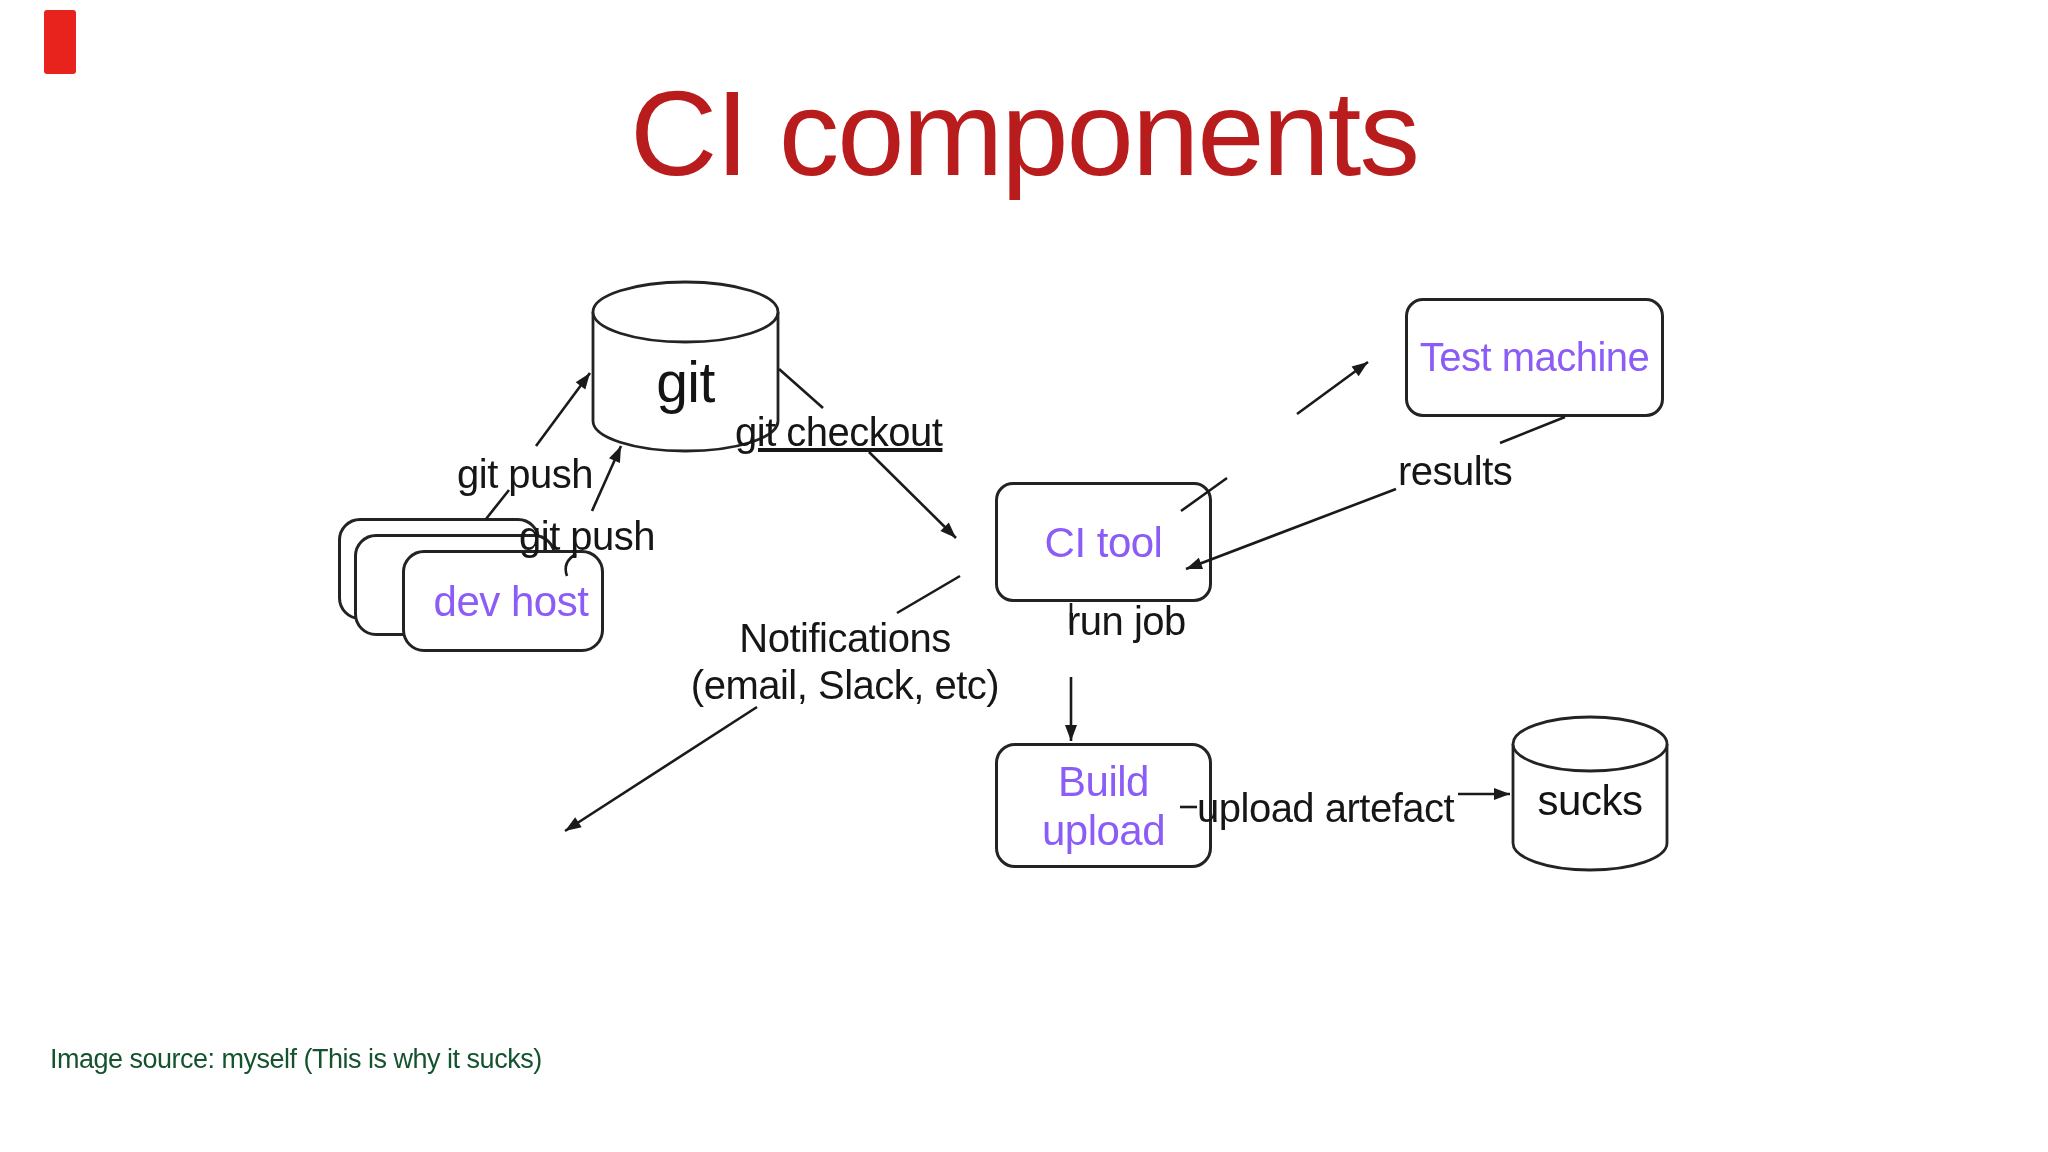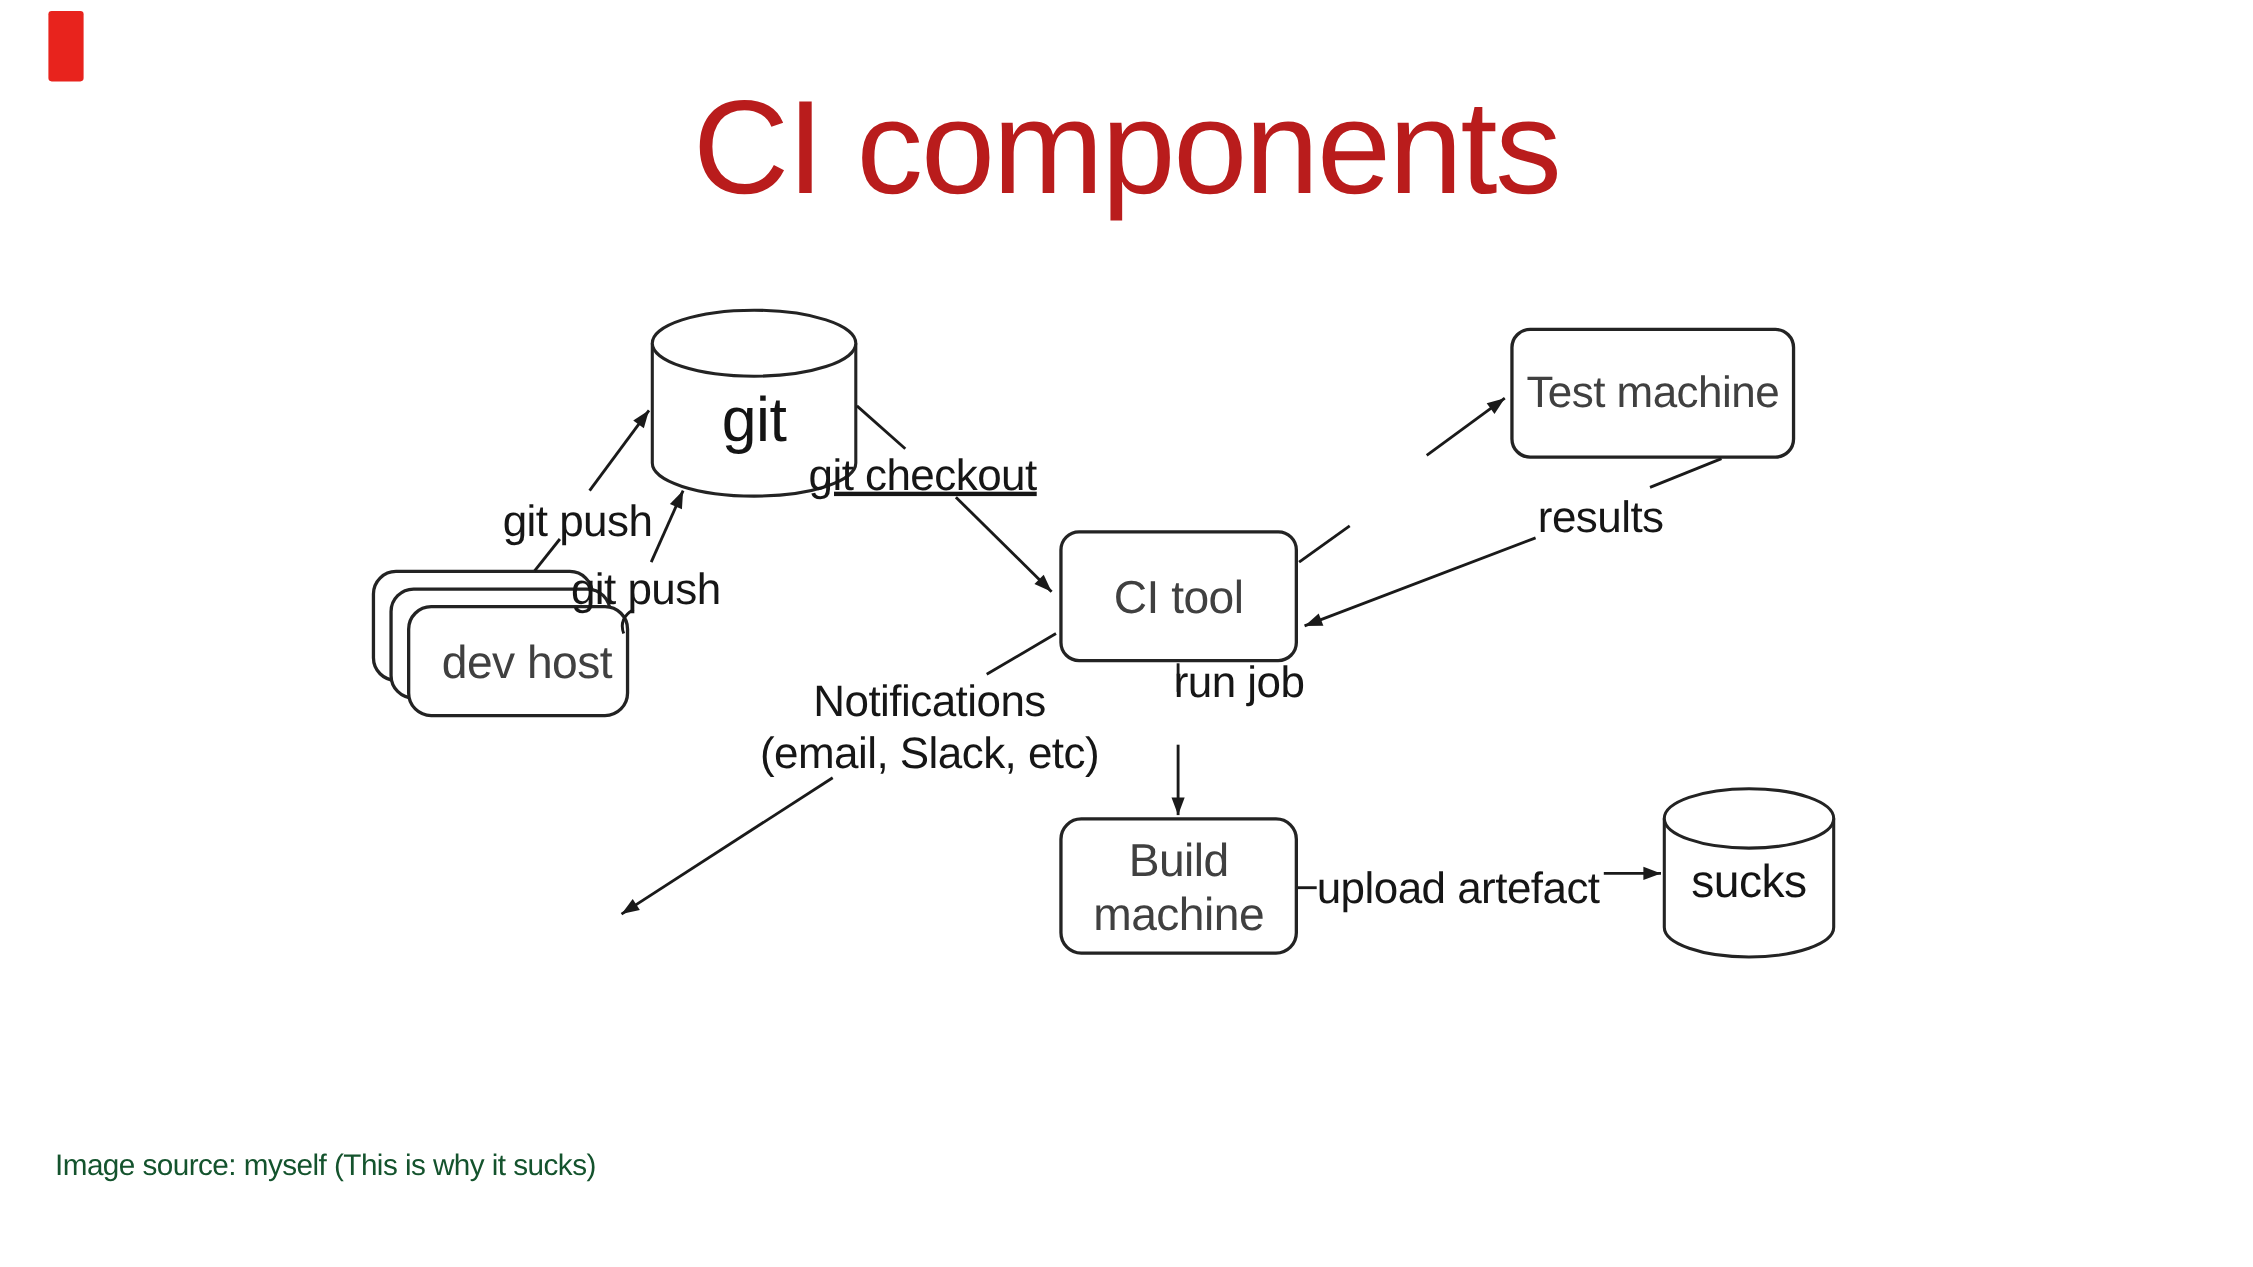--- a/index.html
+++ b/index.html
@@ -16,21 +16,21 @@
     text-align:center;font-size:121px;font-weight:300;letter-spacing:-2px;
     line-height:1.15;color:#b91c1c;
   }
   .caption{
     position:absolute;left:50px;top:1044px;font-size:27px;font-weight:400;
     letter-spacing:-0.5px;color:#14532d;
   }
   .box{
     position:absolute;box-sizing:border-box;background:#ffffff;
     border:3px solid #232323;display:flex;align-items:center;justify-content:center;
-    text-align:center;font-size:42px;line-height:49px;letter-spacing:-0.5px;color:#404040;
+    text-align:center;font-size:42px;line-height:49px;letter-spacing:-0.5px;color:#8b5cf6;margin-left:32px;
   }
   .card{
     position:absolute;box-sizing:border-box;width:202px;height:102px;
     background:#ffffff;border:3px solid #232323;border-radius:22px;padding-left:16px;
   }
   .wires{position:absolute;left:0;top:0;z-index:5;}
   .lbl{
     position:absolute;z-index:6;font-size:40px;letter-spacing:-0.5px;
     color:#161616;white-space:nowrap;line-height:46px;
   }
@@ -58,21 +58,21 @@
 
   <div class="box" style="left:963px;top:482px;width:217px;height:120px;border-radius:18px;">
     <span>CI tool</span>
   </div>
 
   <div class="box" style="left:1373px;top:298px;width:259px;height:119px;border-radius:18px;font-size:40px;">
     <span>Test machine</span>
   </div>
 
   <div class="box" style="left:963px;top:743px;width:217px;height:125px;border-radius:20px;">
-    <span class="build-inner">Build machine</span>
+    <span class="build-inner">Build upload</span>
   </div>
 
   <svg class="wires" width="2048" height="1152" viewBox="0 0 2048 1152">
     <defs>
       <marker id="ah" markerUnits="userSpaceOnUse" markerWidth="20" markerHeight="16" refX="17" refY="7" orient="auto">
         <path d="M1,1 L17,7 L1,13 Z" fill="#1a1a1a"></path>
       </marker>
     </defs>
 
     <g stroke="#232323" stroke-width="2.8" fill="#ffffff">

